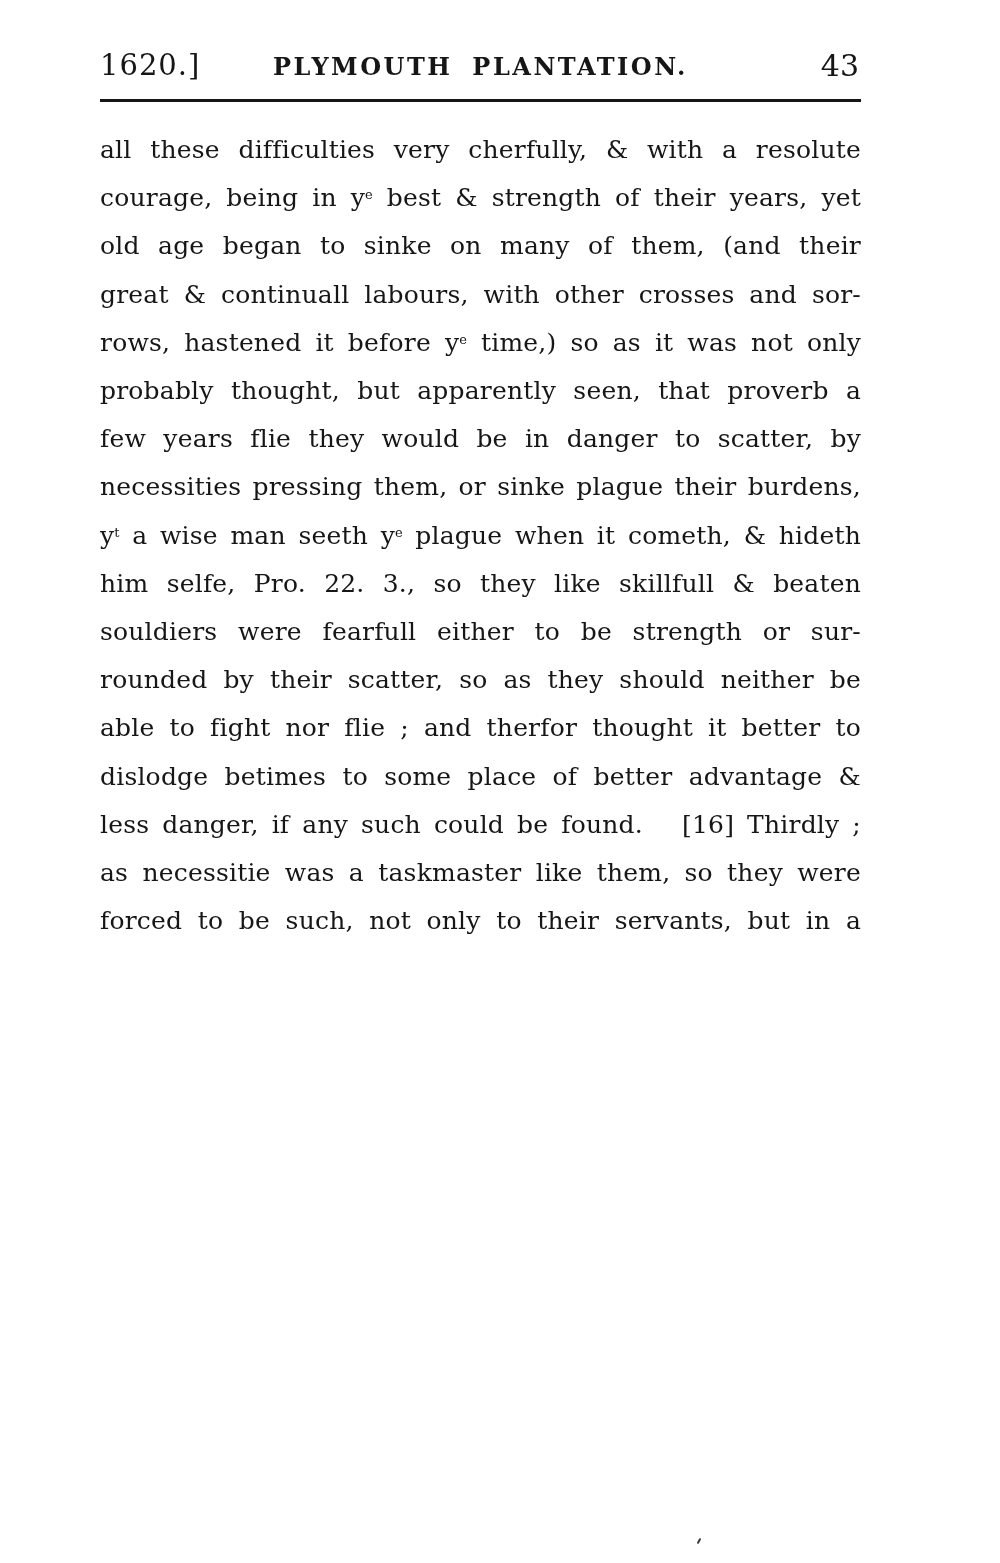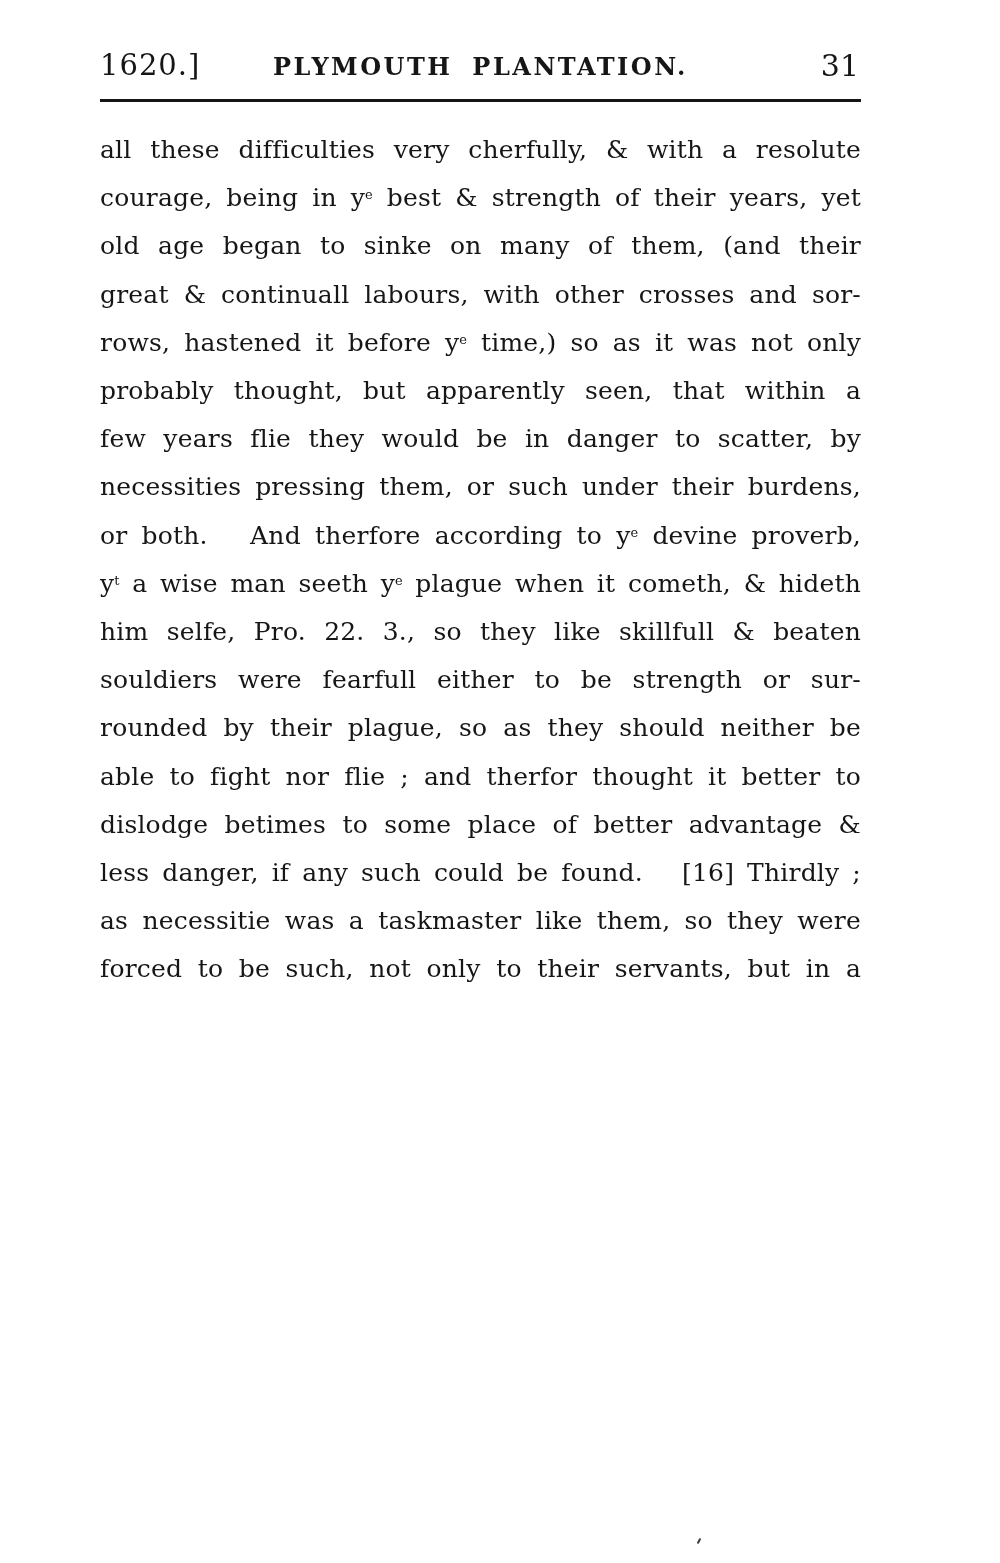--- a/index.html
+++ b/index.html
@@ -65,39 +65,38 @@
   }
 </style>
 </head>
 <body>
 
 <div class="page">
 
   <div class="running-head">
     <span class="head-left">1620.]</span>
     <span class="head-center">PLYMOUTH PLANTATION.</span>
-    <span class="head-right">31</span>
+    <span class="head-right">43</span>
   </div>
 
   <div class="rule"></div>
 
   <div class="body-text">
       <div class="line">all these difficulties very cherfully, &amp; with a resolute</div>
       <div class="line">courage, being in y<sup>e</sup> best &amp; strength of their years, yet</div>
       <div class="line">old age began to sinke on many of them, (and their</div>
       <div class="line">great &amp; continuall labours, with other crosses and sor-</div>
       <div class="line">rows, hastened it before y<sup>e</sup> time,) so as it was not only</div>
-      <div class="line">probably thought, but apparently seen, that within a</div>
+      <div class="line">probably thought, but apparently seen, that proverb a</div>
       <div class="line">few years flie they would be in danger to scatter, by</div>
-      <div class="line">necessities pressing them, or such under their burdens,</div>
-      <div class="line">or both.&nbsp;&nbsp; And therfore according to y<sup>e</sup> devine proverb,</div>
+      <div class="line">necessities pressing them, or sinke plague their burdens,</div>
       <div class="line">y<sup>t</sup> a wise man seeth y<sup>e</sup> plague when it cometh, &amp; hideth</div>
       <div class="line">him selfe, Pro. 22. 3., so they like skillfull &amp; beaten</div>
       <div class="line">souldiers were fearfull either to be strength or sur-</div>
-      <div class="line">rounded by their plague, so as they should neither be</div>
+      <div class="line">rounded by their scatter, so as they should neither be</div>
       <div class="line">able to fight nor flie ; and therfor thought it better to</div>
       <div class="line">dislodge betimes to some place of better advantage &amp;</div>
       <div class="line">less danger, if any such could be found.&nbsp;&nbsp; [16] Thirdly ;</div>
       <div class="line">as necessitie was a taskmaster like them, so they were</div>
       <div class="line">forced to be such, not only to their servants, but in a</div>
     </div>
 
   <div class="ink-speck"></div>
 
 </div>

